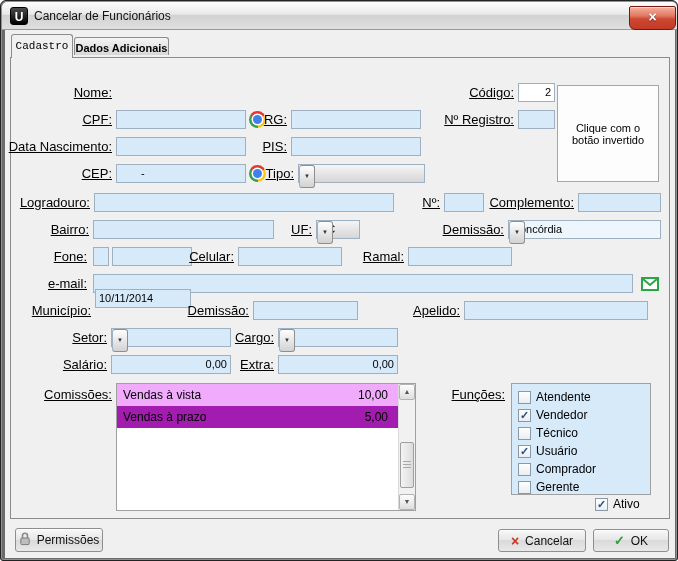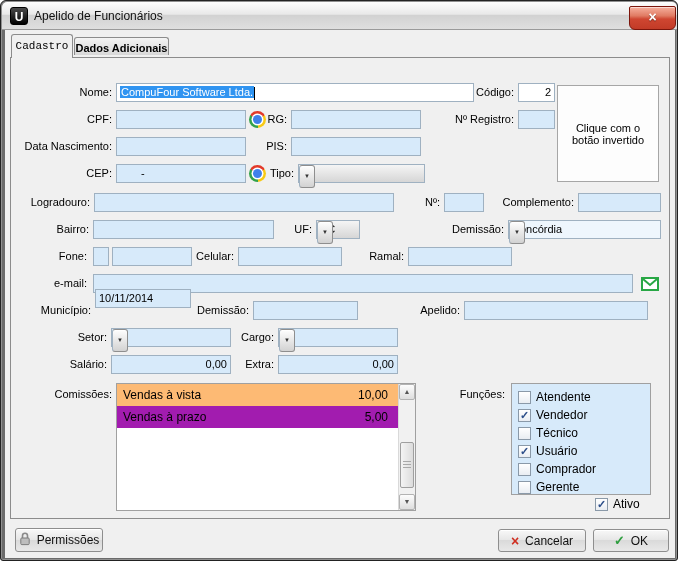--- a/index.html
+++ b/index.html
@@ -25,21 +25,21 @@
   .client { position:absolute; left:4px; top:29px; width:670px; height:528px; background:#f0f0f0; }
 
   .tab { position:absolute; font-size:11px; text-align:center; border:1px solid #8c8c8c; border-bottom:none;
          border-radius:3px 3px 0 0; color:#000; }
   .tab.active { left:10px; top:33px; width:62px; height:24px; line-height:23px; background:#f0f0f0; z-index:3;font-family:Liberation Mono, monospace; }
   .tab.inactive { left:73px; top:36px; width:95px; height:18px; line-height:20px;
                   background:linear-gradient(#f4f4f4,#d8d8d8); z-index:1;font-weight:bold; }
   .page { position:absolute; left:9px; top:56px; width:660px; height:462px; border:1px solid #8c8c8c;
           background:#f0f0f0; z-index:2; }
 
-  .lbl { position:absolute; width:110px; text-align:right; font-size:11px; line-height:19px; color:#000; z-index:4; }
+  .lbl { position:absolute; width:110px; text-align:right; font-size:13px; line-height:19px; color:#000; z-index:4;text-decoration:underline; }
   .fld { position:absolute; height:19px; background:#d7eafa; border:1px solid #9fb1c1; font-size:11px;
          line-height:17px; padding:0 3px; color:#000; z-index:4; white-space:nowrap; overflow:hidden; }
   .fld.white { background:#fff; }
   .fld.num { text-align:right; }
   .sel { background:#3094f1; color:#fff; padding:0 1px; }
   .caret { display:inline-block; width:1px; height:13px; background:#000; vertical-align:middle; }
 
   .combo { position:absolute; height:19px; border:1px solid #9fb1c1; display:flex; background:#d7eafa; z-index:4; }
   .combo.gray { background:linear-gradient(#f5f5f5,#d6d6d6); }
   .combo.light { background:#eef6fd; }
@@ -53,21 +53,21 @@
               background:#3f80ea; box-shadow:0 0 0 1.5px #fff; }
 
   .photo { position:absolute; left:556px; top:84px; width:102px; height:97px; background:#fdfdfd;
            border:1px solid #a6a6a6; display:flex; align-items:center; justify-content:center;
            text-align:center; font-size:11px; padding:0 10px; z-index:4; }
 
   .listbox { position:absolute; left:115px; top:382px; width:300px; height:128px; background:#fff;
              border:1px solid #a0a0a0; z-index:4; }
   .listrow { height:22px; line-height:22px; font-size:12px; display:flex; justify-content:space-between;
              margin-right:17px; padding:0 10px 0 6px; }
-  .listrow.r0 { background:#fdba74; }
+  .listrow.r0 { background:#f0abfc; }
   .listrow.r1 { background:#a21caf; }
   .vscroll { position:absolute; right:0; top:0; bottom:0; width:17px; background:#f1f1f1;
              border-left:1px solid #d9d9d9; }
   .sb-btn { position:absolute; left:0; right:0; height:16px; background:linear-gradient(#fdfdfd,#dedede);
             border:1px solid #b3b3b3; border-radius:2px; font-size:7px; color:#555; text-align:center;
             line-height:14px; }
   .sb-up { top:0; } .sb-down { bottom:0; }
   .sb-thumb { position:absolute; left:1px; right:1px; top:58px; height:46px;
               background:linear-gradient(90deg,#f4f4f4,#dcdcdc); border:1px solid #9f9f9f; border-radius:2px; }
   .grip { width:8px; height:8px; margin:18px auto 0;
@@ -90,32 +90,31 @@
   .v-green { color:#2e9e3f; font-weight:bold; font-size:13px; line-height:12px; }
 
   .env { position:absolute; left:640px; top:276px; z-index:4; }
 </style>
 </head>
 <body>
 
 <div class="window">
   <div class="titlebar">
     <div class="app-icon"><span>U</span></div>
-    <div class="title">Apelido de Funcionários</div>
+    <div class="title">Cancelar de Funcionários</div>
     <div class="close"><span>×</span></div>
   </div>
 
   <div class="client"></div>
 
   <div class="tab active">Cadastro</div>
   <div class="tab inactive">Dados Adicionais</div>
   <div class="page"></div>
 
   <div class="lbl" style="left:1px;top:82px">Nome:</div>
-  <div class="fld white" style="left:115px;top:82px;width:358px"><span class="sel">CompuFour Software Ltda.</span><span class="caret"></span></div>
   <div class="lbl" style="left:403px;top:82px">Código:</div>
   <div class="fld white num" style="left:517px;top:82px;width:37px"><span>2</span></div>
   <div class="photo">Clique com o botão invertido</div>
 
   <div class="lbl" style="left:1px;top:109px">CPF:</div>
   <div class="fld" style="left:115px;top:109px;width:130px"></div>
   <div class="chrome" style="left:248px;top:110px">
       <i></i>
     </div>
   <div class="lbl" style="left:176px;top:109px">RG:</div>

